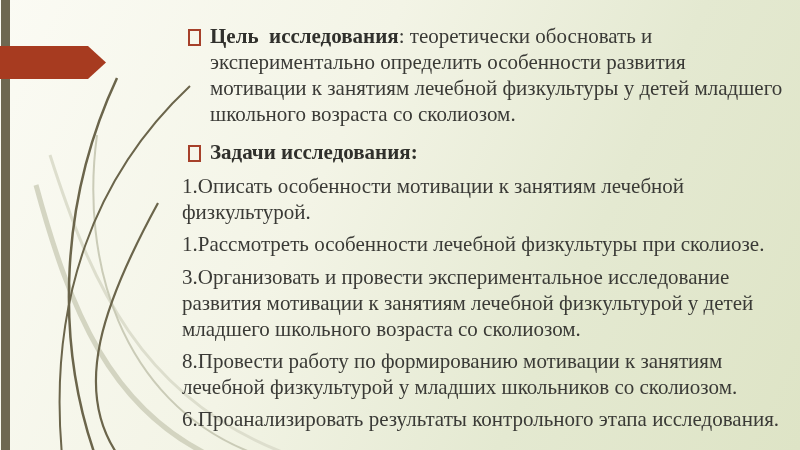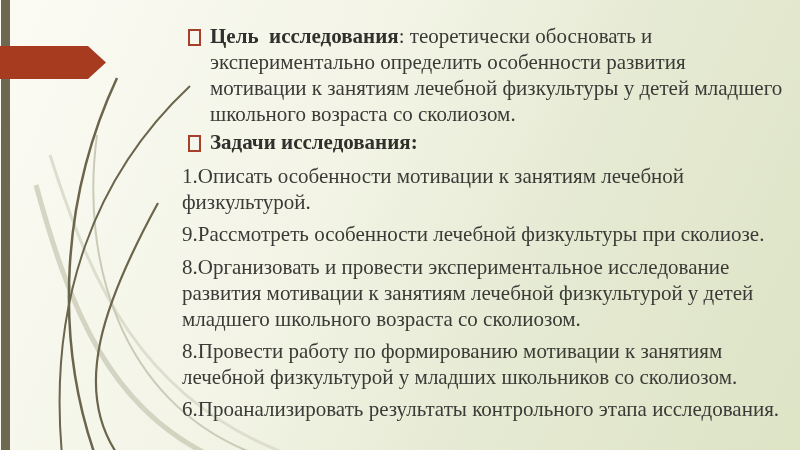--- a/index.html
+++ b/index.html
@@ -27,21 +27,21 @@
     font-size:21px;line-height:26px;color:#3a3a36;
   }
   .bullet-item{position:relative;padding-left:28px;}
   .bullet-item .sq{
     position:absolute;left:6px;top:6px;
     width:9px;height:13px;
     border:2px solid #a6402a;
     background:transparent;
   }
   .b{font-weight:bold;color:#30302c;white-space:pre-wrap;}
-  .tasks-head{margin-top:2px;}
+  .tasks-head{margin-top:12px;}
   .task{margin:0;}
   .task.t1{margin-top:8px;}
   .task.t2{margin-top:6px;}
   .task.t3{margin-top:7px;}
   .task.t4{margin-top:6px;}
   .task.t5{margin-top:6px;}
 </style>
 </head>
 <body>
 
@@ -65,19 +65,19 @@
       <span class="sq"></span>
       <span class="b">Цель  исследования</span><span>: теоретически обосновать и экспериментально определить особенности развития мотивации к занятиям лечебной физкультуры у детей младшего школьного возраста со сколиозом.</span>
     </div>
 
     <div class="bullet-item tasks-head">
       <span class="sq"></span>
       <span class="b">Задачи исследования:</span>
     </div>
 
     <p class="task t1">1.Описать особенности мотивации к занятиям лечебной физкультурой.</p>
-    <p class="task t2">9.Рассмотреть особенности лечебной физкультуры при сколиозе.</p>
-    <p class="task t3">8.Организовать и провести экспериментальное исследование развития мотивации к занятиям лечебной физкультурой у детей младшего школьного возраста со сколиозом.</p>
+    <p class="task t2">1.Рассмотреть особенности лечебной физкультуры при сколиозе.</p>
+    <p class="task t3">3.Организовать и провести экспериментальное исследование развития мотивации к занятиям лечебной физкультурой у детей младшего школьного возраста со сколиозом.</p>
     <p class="task t4">8.Провести работу по формированию мотивации к занятиям лечебной физкультурой у младших школьников со сколиозом.</p>
     <p class="task t5">6.Проанализировать результаты контрольного этапа исследования.</p>
 
   </div>
 </div>
 
 </body></html>

